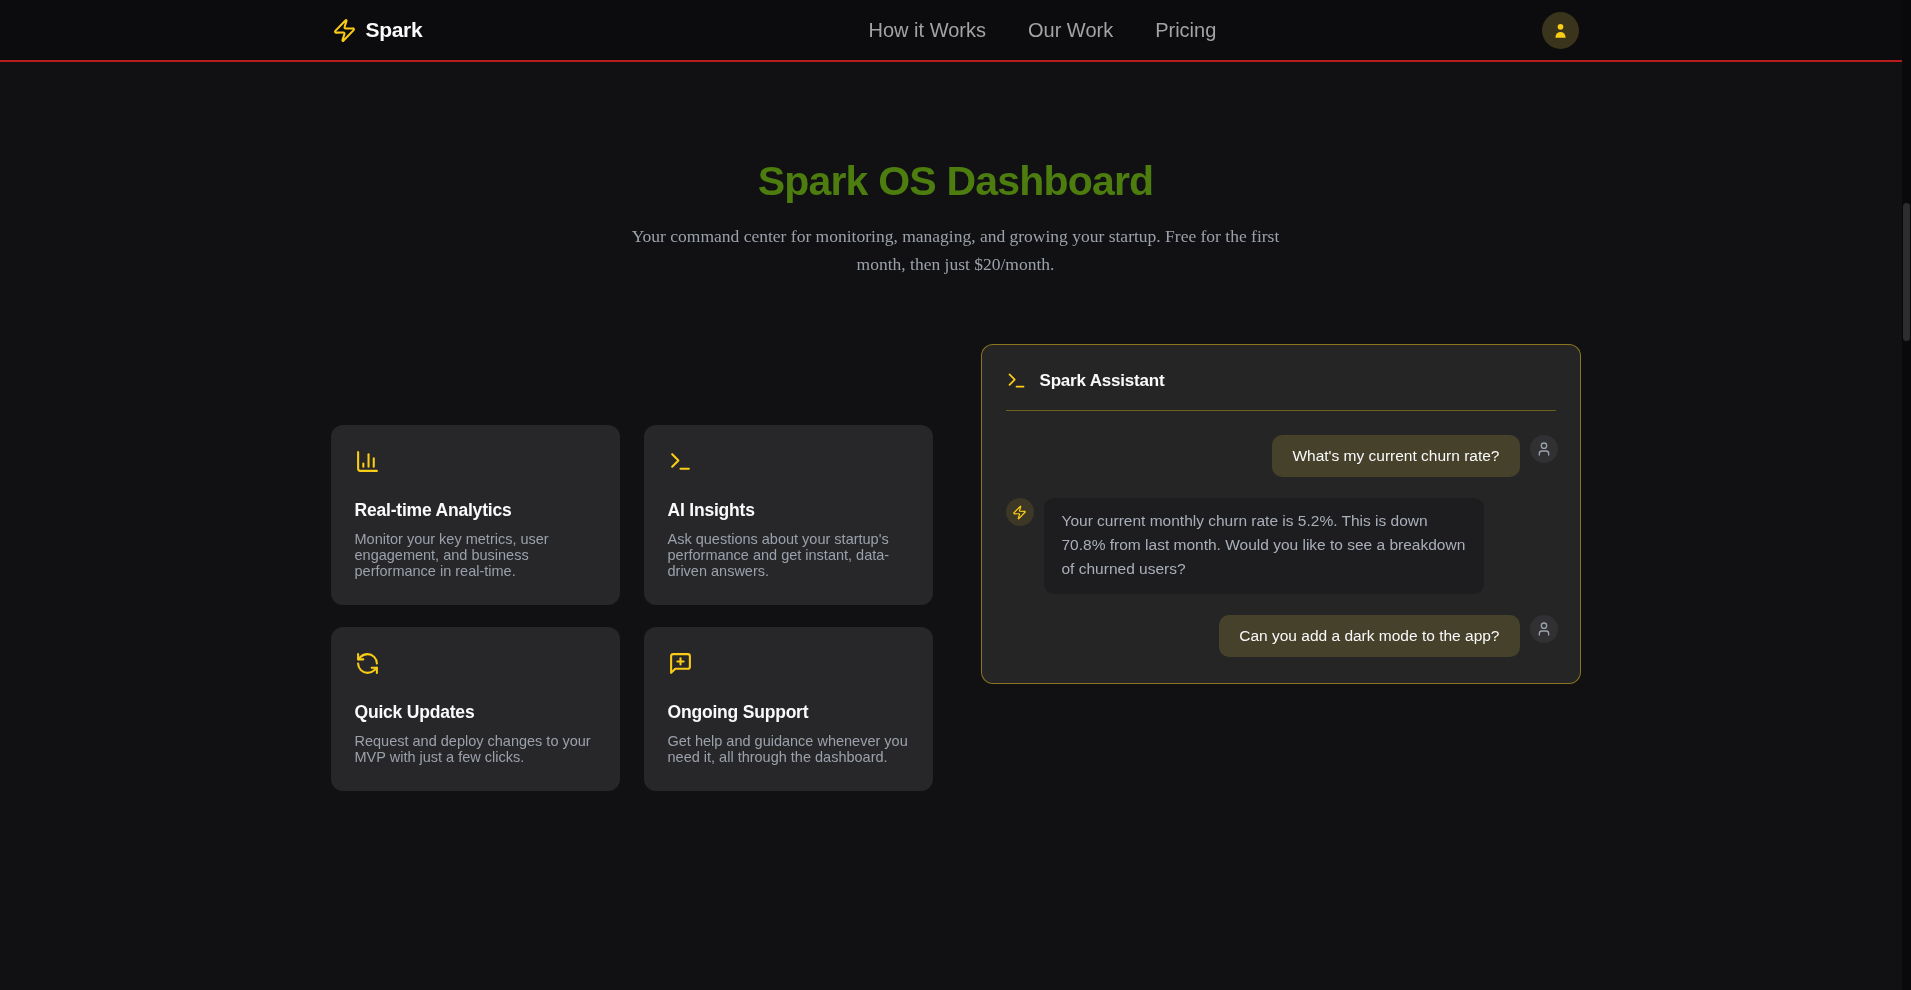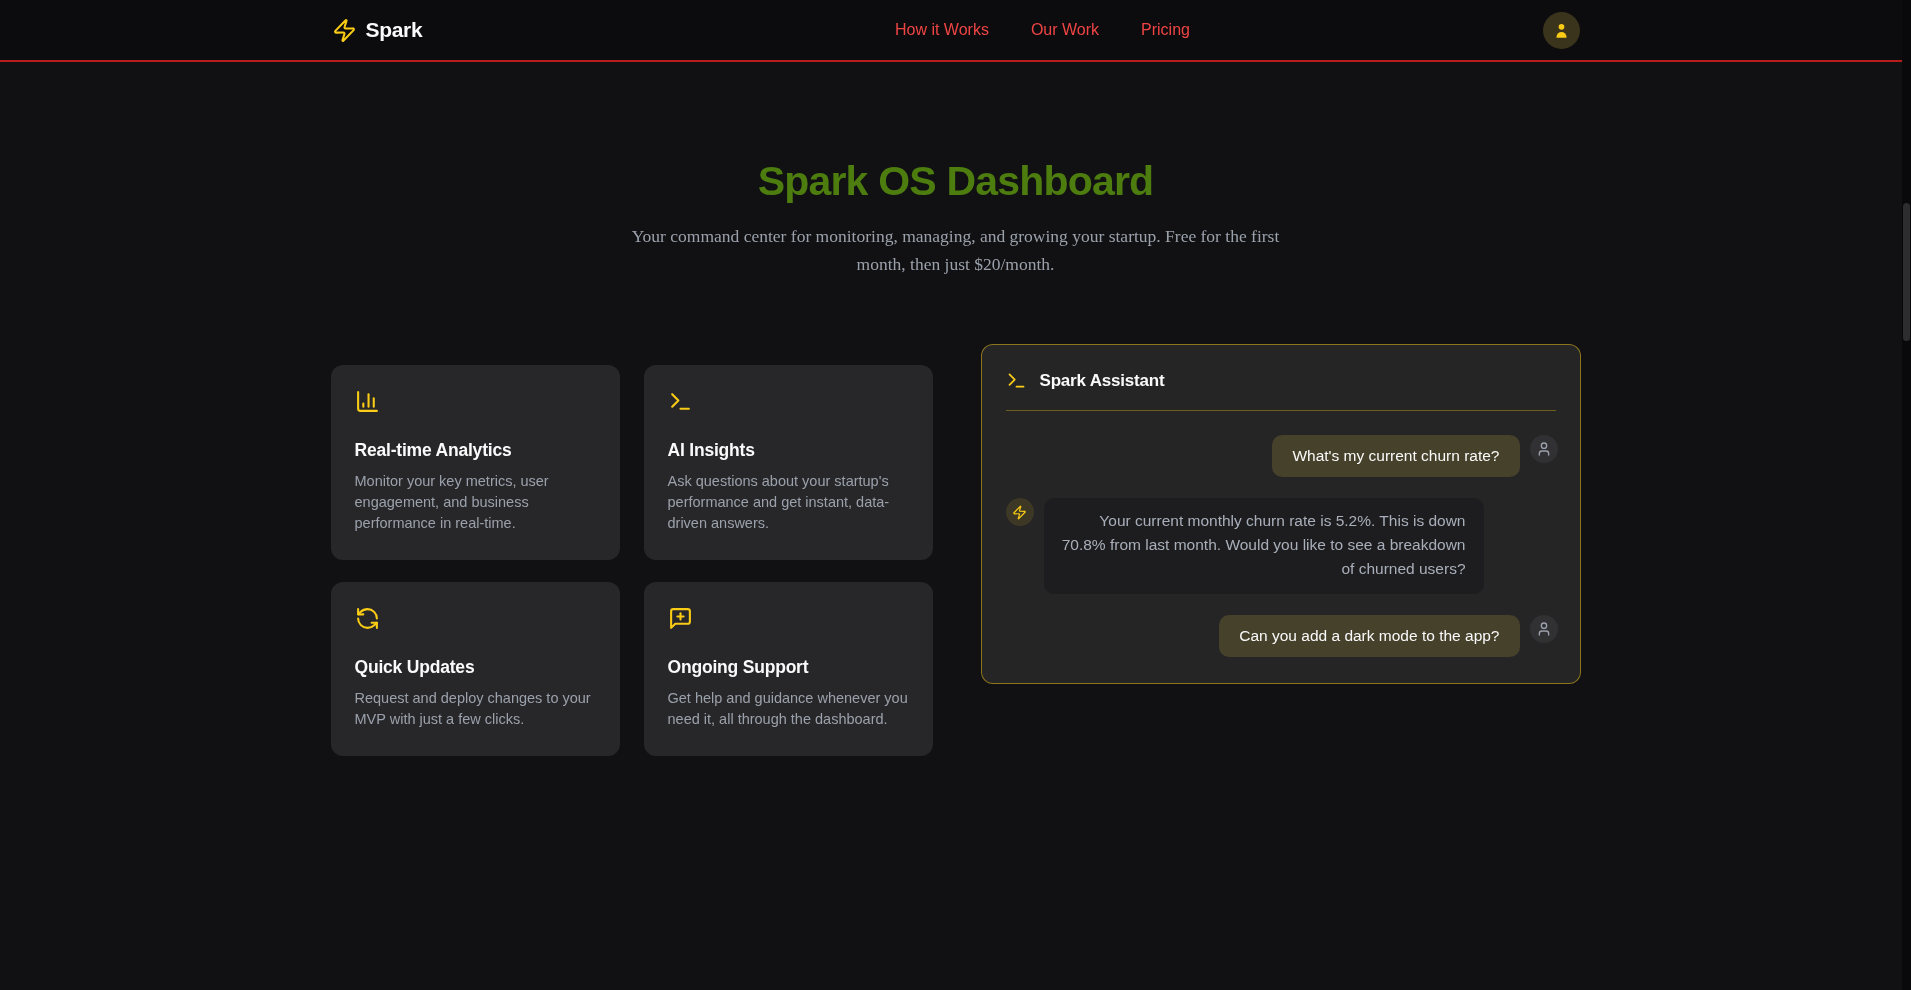--- a/index.html
+++ b/index.html
@@ -18,53 +18,53 @@
     display:flex; align-items:center;
   }
   .nav-inner {
     width:1280px; margin:0 auto; display:flex; align-items:center;
     justify-content:space-between; padding:0 16px;
   }
   .brand { display:flex; align-items:center; gap:9px; cursor:pointer; }
   .brand .bolt { width:25px; height:25px; color:#facc15; }
   .brand-name { font-size:21px; font-weight:700; letter-spacing:-0.3px; color:#fafafa; }
   .nav-links { display:flex; align-items:center; gap:42px; margin-left:120px; }
-  .nav-link { font-size:16px; color:#ef4444; cursor:pointer; }
+  .nav-link { font-size:20px; color:#a3a3a3; cursor:pointer; }
   .nav-avatar {
     width:37px; height:37px; border-radius:50%; background:#3a341c;
     display:flex; align-items:center; justify-content:center; cursor:pointer; border:none;
   }
   .nav-avatar svg { width:19px; height:19px; color:#facc15; }
 
   
   .hero { text-align:center; padding-top:96px; }
   .hero h1 { font-size:41px; font-weight:700; letter-spacing:-0.8px; color:#4d7c0f; }
   .hero p {
     margin:17px auto 0; max-width:688px; font-size:17.5px; line-height:28px; color:#9ba1ab;font-family:Liberation Serif, serif;
   }
 
   
   .main-row {
     width:1250px; margin:66px auto 0; display:flex; gap:48px; align-items:flex-start;
   }
   .features-grid {
-    width:602px; margin-top:21px;
+    width:602px; margin-top:81px;
     display:grid; grid-template-columns:289px 289px; gap:22px 24px;
   }
   .card {
     background:#27272a; border-radius:12px; padding:24px 22px 26px 24px;
   }
   .card-icon { width:25px; height:25px; color:#facc15; }
   .card h3 { margin-top:22px; font-size:17.5px; font-weight:700; color:#fafafa; letter-spacing:-0.2px; }
-  .card p { margin-top:10px; font-size:14.5px; line-height:21px; color:#9ba1ab; }
+  .card p { margin-top:10px; font-size:14.5px; line-height:16px; color:#9ba1ab; }
 
   
   .panel {
     width:600px; background:#252526; border:1px solid rgba(250,204,21,0.48);
-    border-radius:12px; overflow:hidden;text-align:right;
+    border-radius:12px; overflow:hidden;
   }
   .panel-header { display:flex; align-items:center; gap:13px; padding:25px 24px 19px; }
   .panel-header svg { width:21px; height:21px; color:#facc15; }
   .panel-title { font-size:17px; font-weight:700; color:#fafafa; letter-spacing:-0.2px; }
   .panel-divider { height:1px; margin:0 24px; background:rgba(250,204,21,0.35); }
   .messages { padding:24px 22px 26px 24px; display:flex; flex-direction:column; gap:21px; }
   .msg-row { display:flex; gap:10px; }
   .msg-row.user { justify-content:flex-end; }
   .bubble { border-radius:10px; font-size:15.5px; line-height:24px; }
   .msg-row.user .bubble {

